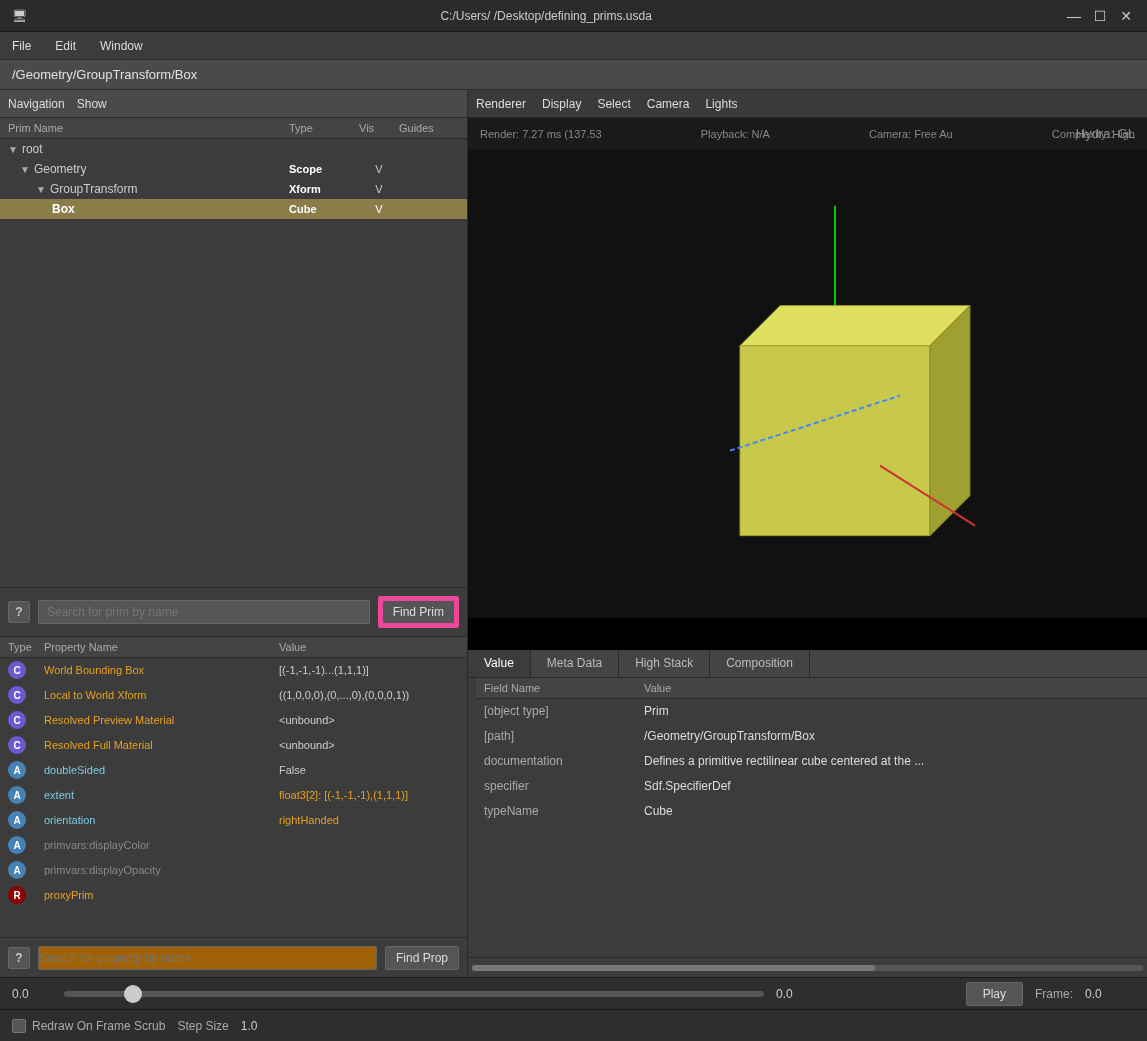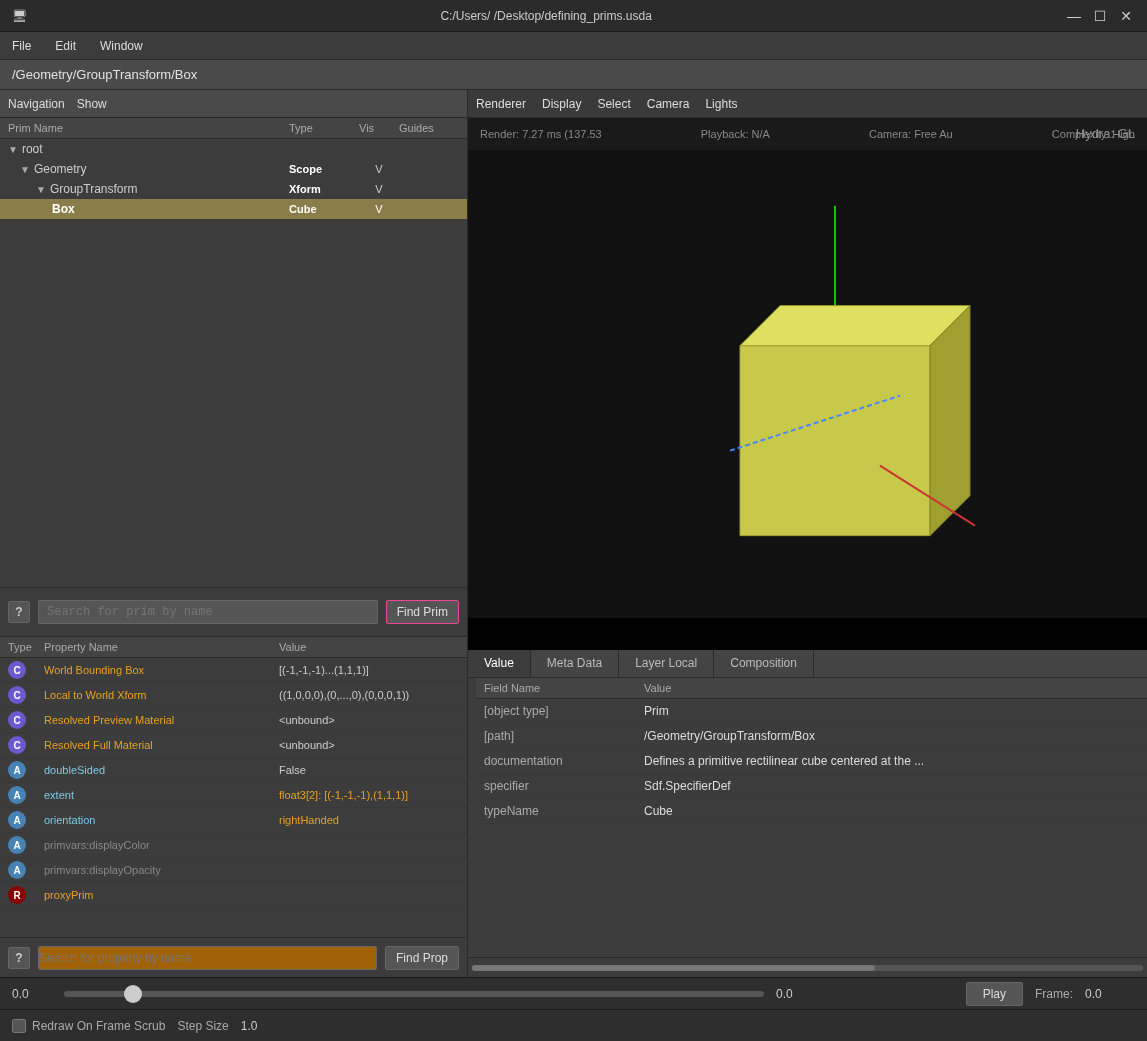--- a/index.html
+++ b/index.html
@@ -42,22 +42,22 @@
     .tree-row .col-type { width: 70px; font-size: 11px; }
     .tree-row .col-vis { width: 40px; text-align: center; font-size: 11px; }
     .tree-row .col-guides { width: 60px; font-size: 11px; }
     .indent1 { padding-left: 20px; }
     .indent2 { padding-left: 36px; }
     .indent3 { padding-left: 52px; }
     .chevron { font-size: 10px; color: #aaa; }
 
     
     #prim-search { height: 50px; background: #3c3c3c; display: flex; align-items: center; gap: 8px; padding: 0 8px; border-top: 1px solid #2a2a2a; border-bottom: 1px solid #2a2a2a; }
-    #prim-search input { flex: 1; background: #555; border: 1px solid #666; color: #ccc; padding: 4px 8px; font-size: 12px; border-radius: 2px; font-family: Liberation Mono, monospace; }
-    #prim-search button { background: #555; border: 1px solid #ec4899; color: #ddd; padding: 4px 10px; cursor: pointer; font-size: 12px; border-radius: 2px; }
+    #prim-search input { flex: 1; background: #555; border: 1px solid #666; color: #ccc; padding: 4px 8px; font-size: 12px; border-radius: 2px; }
+    #prim-search button { background: #555; border: 5px solid #ec4899; color: #ddd; padding: 4px 10px; cursor: pointer; font-size: 12px; border-radius: 2px; }
     .help-btn { width: 22px; height: 22px; background: #555; border: 1px solid #666; color: #ccc; border-radius: 2px; cursor: pointer; display: flex; align-items: center; justify-content: center; font-weight: bold; font-size: 12px; flex-shrink: 0; }
 
     
     #prop-table { flex: 0 0 300px; overflow: hidden; display: flex; flex-direction: column; }
     #prop-header { display: flex; background: #444; padding: 4px 8px; font-size: 11px; color: #aaa; border-bottom: 1px solid #2a2a2a; }
     #prop-header .ph-type { width: 36px; }
     #prop-header .ph-name { flex: 1; }
     #prop-header .ph-val { width: 180px; }
 
     .prop-row { display: flex; align-items: center; padding: 3px 8px; border-bottom: 1px solid #383838; }
@@ -337,21 +337,21 @@
           <span>Camera: Free Au</span>
           <span>Complexity: High</span>
         </div>
       </div>
     </div>
 
     <div id="info-panel">
       <div id="info-tabs">
         <div class="info-tab active">Value</div>
         <div class="info-tab">Meta Data</div>
-        <div class="info-tab">Layer Local</div>
+        <div class="info-tab">High Stack</div>
         <div class="info-tab">Composition</div>
       </div>
 
       <div id="info-table">
         <div id="info-table-header">
           <div class="ih-field">Field Name</div>
           <div class="ih-val">Value</div>
         </div>
 
         <div class="info-row">

